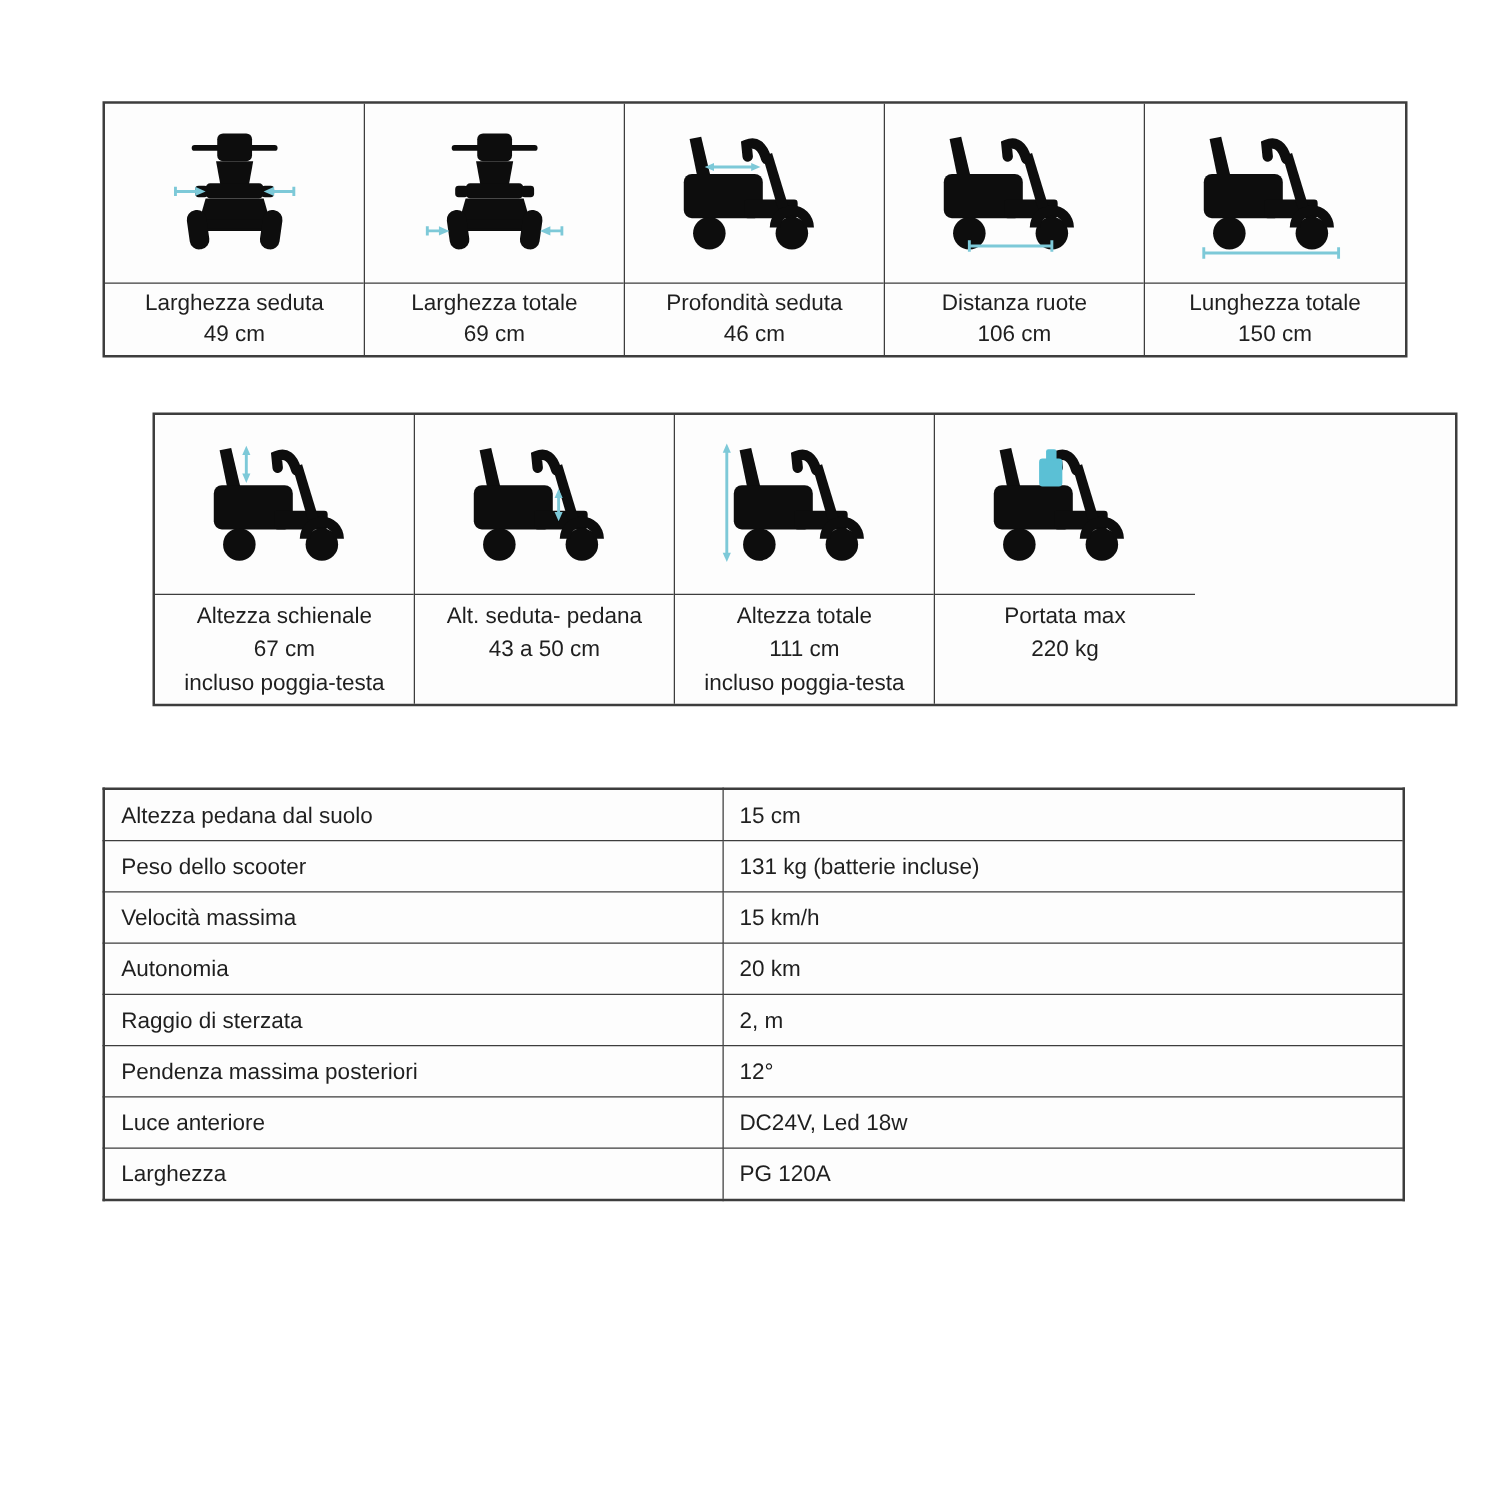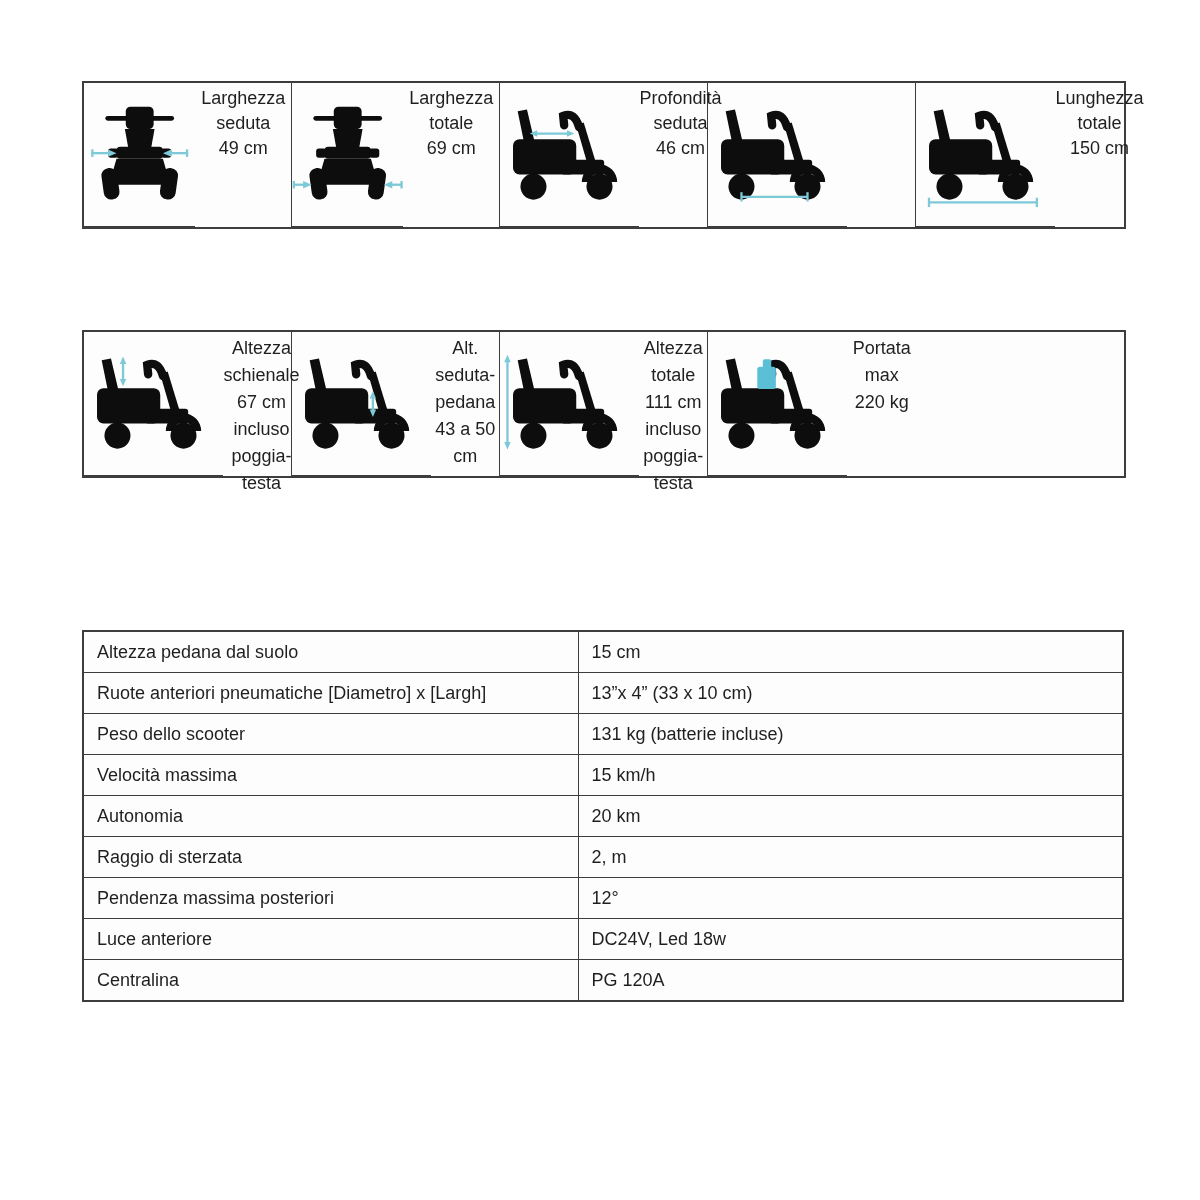--- a/index.html
+++ b/index.html
@@ -7,22 +7,22 @@
     width:1200px;height:1200px;background:#ffffff;position:relative;
     font-family:"Liberation Sans","DejaVu Sans",sans-serif;color:#1f1f1f;
     -webkit-font-smoothing:antialiased;
   }
   .dim-table{
     position:absolute;left:82px;width:1040px;
     display:grid;grid-template-columns:repeat(5,1fr);
     border:2px solid #3d3d3d;background:#fdfdfd;
   }
   .t1{top:81px;}
-  .t2{top:330px;}
-  .dim-cell{display:flex;flex-direction:row;border-right:1.5px solid #3d3d3d;min-width:0;}
+  .t2{top:330px;margin-left:40px;}
+  .dim-cell{display:flex;flex-direction:column;border-right:1.5px solid #3d3d3d;min-width:0;}
   .dim-cell:last-child{border-right:none;}
   .icon-box{
     height:143px;display:flex;align-items:center;justify-content:center;
     border-bottom:1.5px solid #3d3d3d;
   }
   .label-box{text-align:center;font-size:18px;}
   .t1 .label-box{height:54px;padding-top:3px;line-height:25px;}
   .t2 .label-box{height:84px;padding-top:3px;line-height:27px;}
   .spec-table{
     position:absolute;left:82px;top:630px;width:1040px;
@@ -129,20 +129,24 @@
     <div class="icon-box">
       <svg class="icon" viewBox="0 0 150 114" height="106">
         <use href="#symSide"></use>
         <g stroke="#7dc9d8" stroke-width="2.5">
           <line x1="36" y1="102" x2="107" y2="102"></line>
           <line x1="36" y1="97" x2="36" y2="107"></line>
           <line x1="107" y1="97" x2="107" y2="107"></line>
         </g>
       </svg>
     </div>
+    <div class="label-box">
+      <div>Distanza ruote</div>
+      <div>106 cm</div>
+    </div>
   </div>
 
   <div class="dim-cell">
     <div class="icon-box">
       <svg class="icon" viewBox="0 0 150 114" height="106">
         <use href="#symSide"></use>
         <g stroke="#7dc9d8" stroke-width="2.5">
           <line x1="14" y1="108" x2="130" y2="108"></line>
           <line x1="14" y1="103" x2="14" y2="113"></line>
           <line x1="130" y1="103" x2="130" y2="113"></line>
@@ -237,24 +241,20 @@
   <colgroup>
       <col style="width:495px">
       <col style="width:545px">
     </colgroup>
   <tbody>
     <tr>
       <td>Altezza pedana dal suolo</td>
       <td>15 cm</td>
     </tr>
     <tr>
-      <td>Ruote anteriori pneumatiche [Diametro] x [Largh]</td>
-      <td>13”x 4” (33 x 10 cm)</td>
-    </tr>
-    <tr>
       <td>Peso dello scooter</td>
       <td>131 kg (batterie incluse)</td>
     </tr>
     <tr>
       <td>Velocità massima</td>
       <td>15 km/h</td>
     </tr>
     <tr>
       <td>Autonomia</td>
       <td>20 km</td>
@@ -265,17 +265,17 @@
     </tr>
     <tr>
       <td>Pendenza massima posteriori</td>
       <td>12°</td>
     </tr>
     <tr>
       <td>Luce anteriore</td>
       <td>DC24V, Led 18w</td>
     </tr>
     <tr>
-      <td>Centralina</td>
+      <td>Larghezza</td>
       <td>PG 120A</td>
     </tr>
   </tbody>
 </table>
 
 </body></html>

